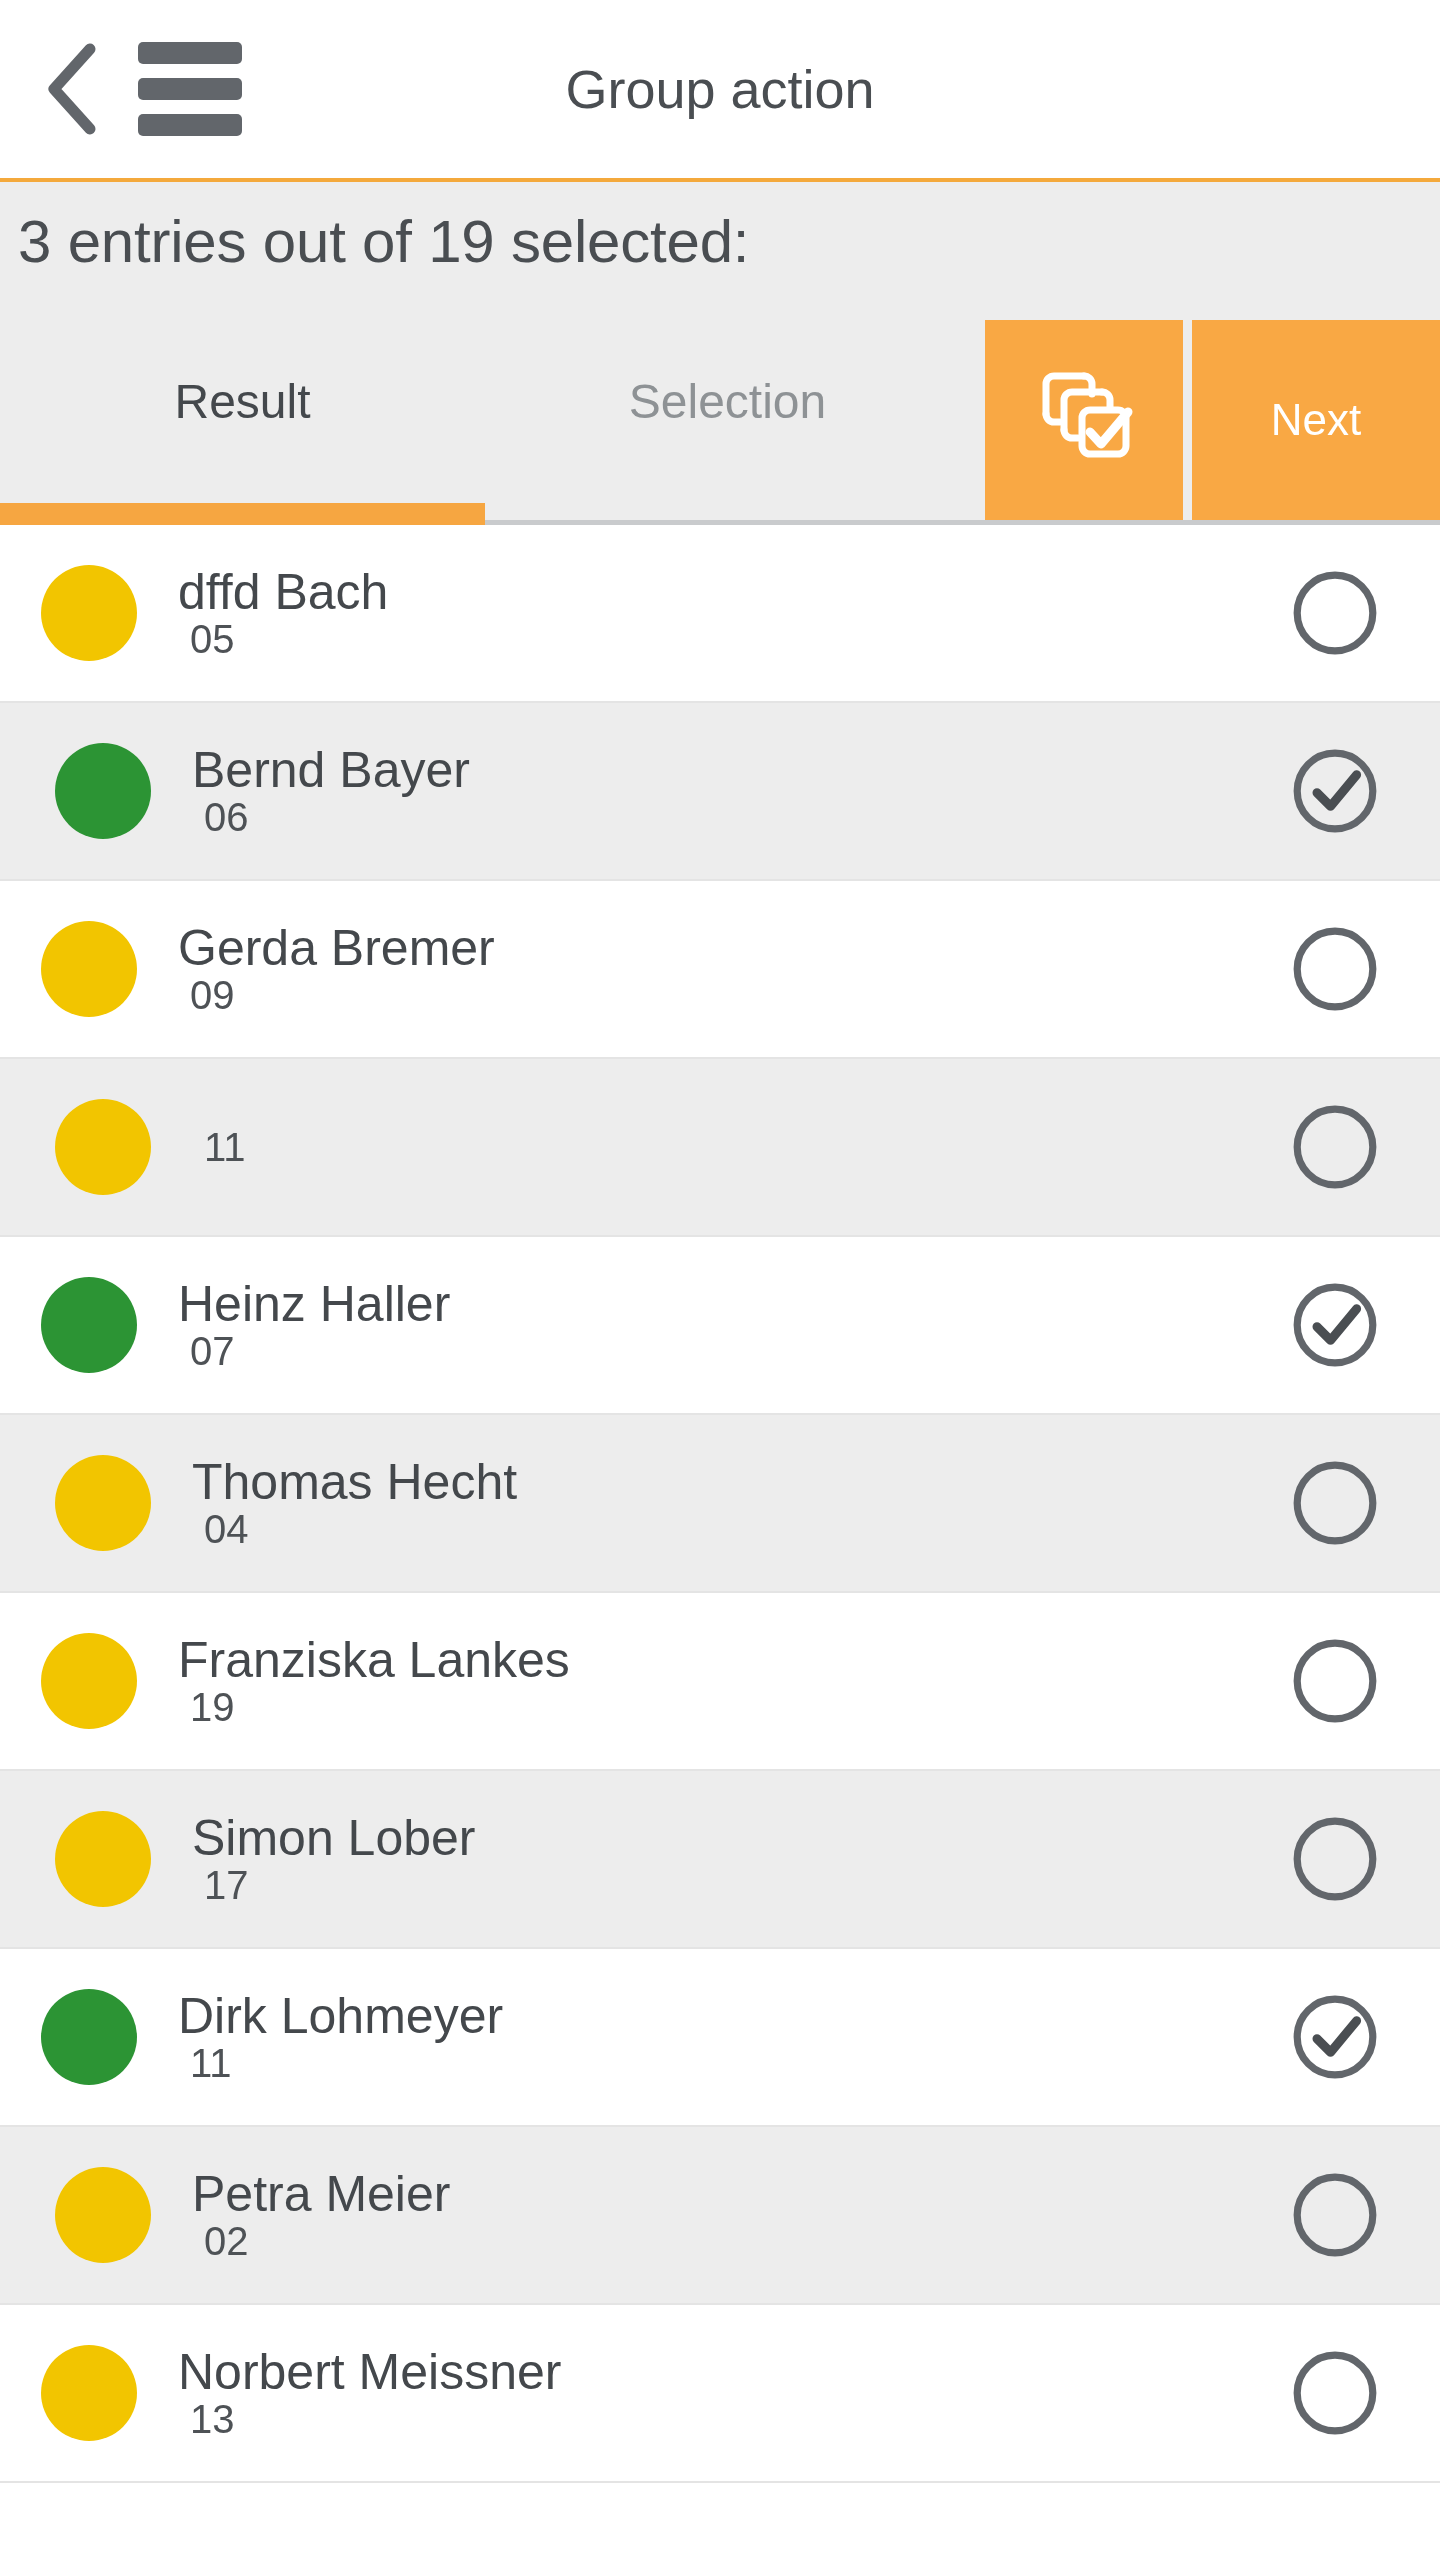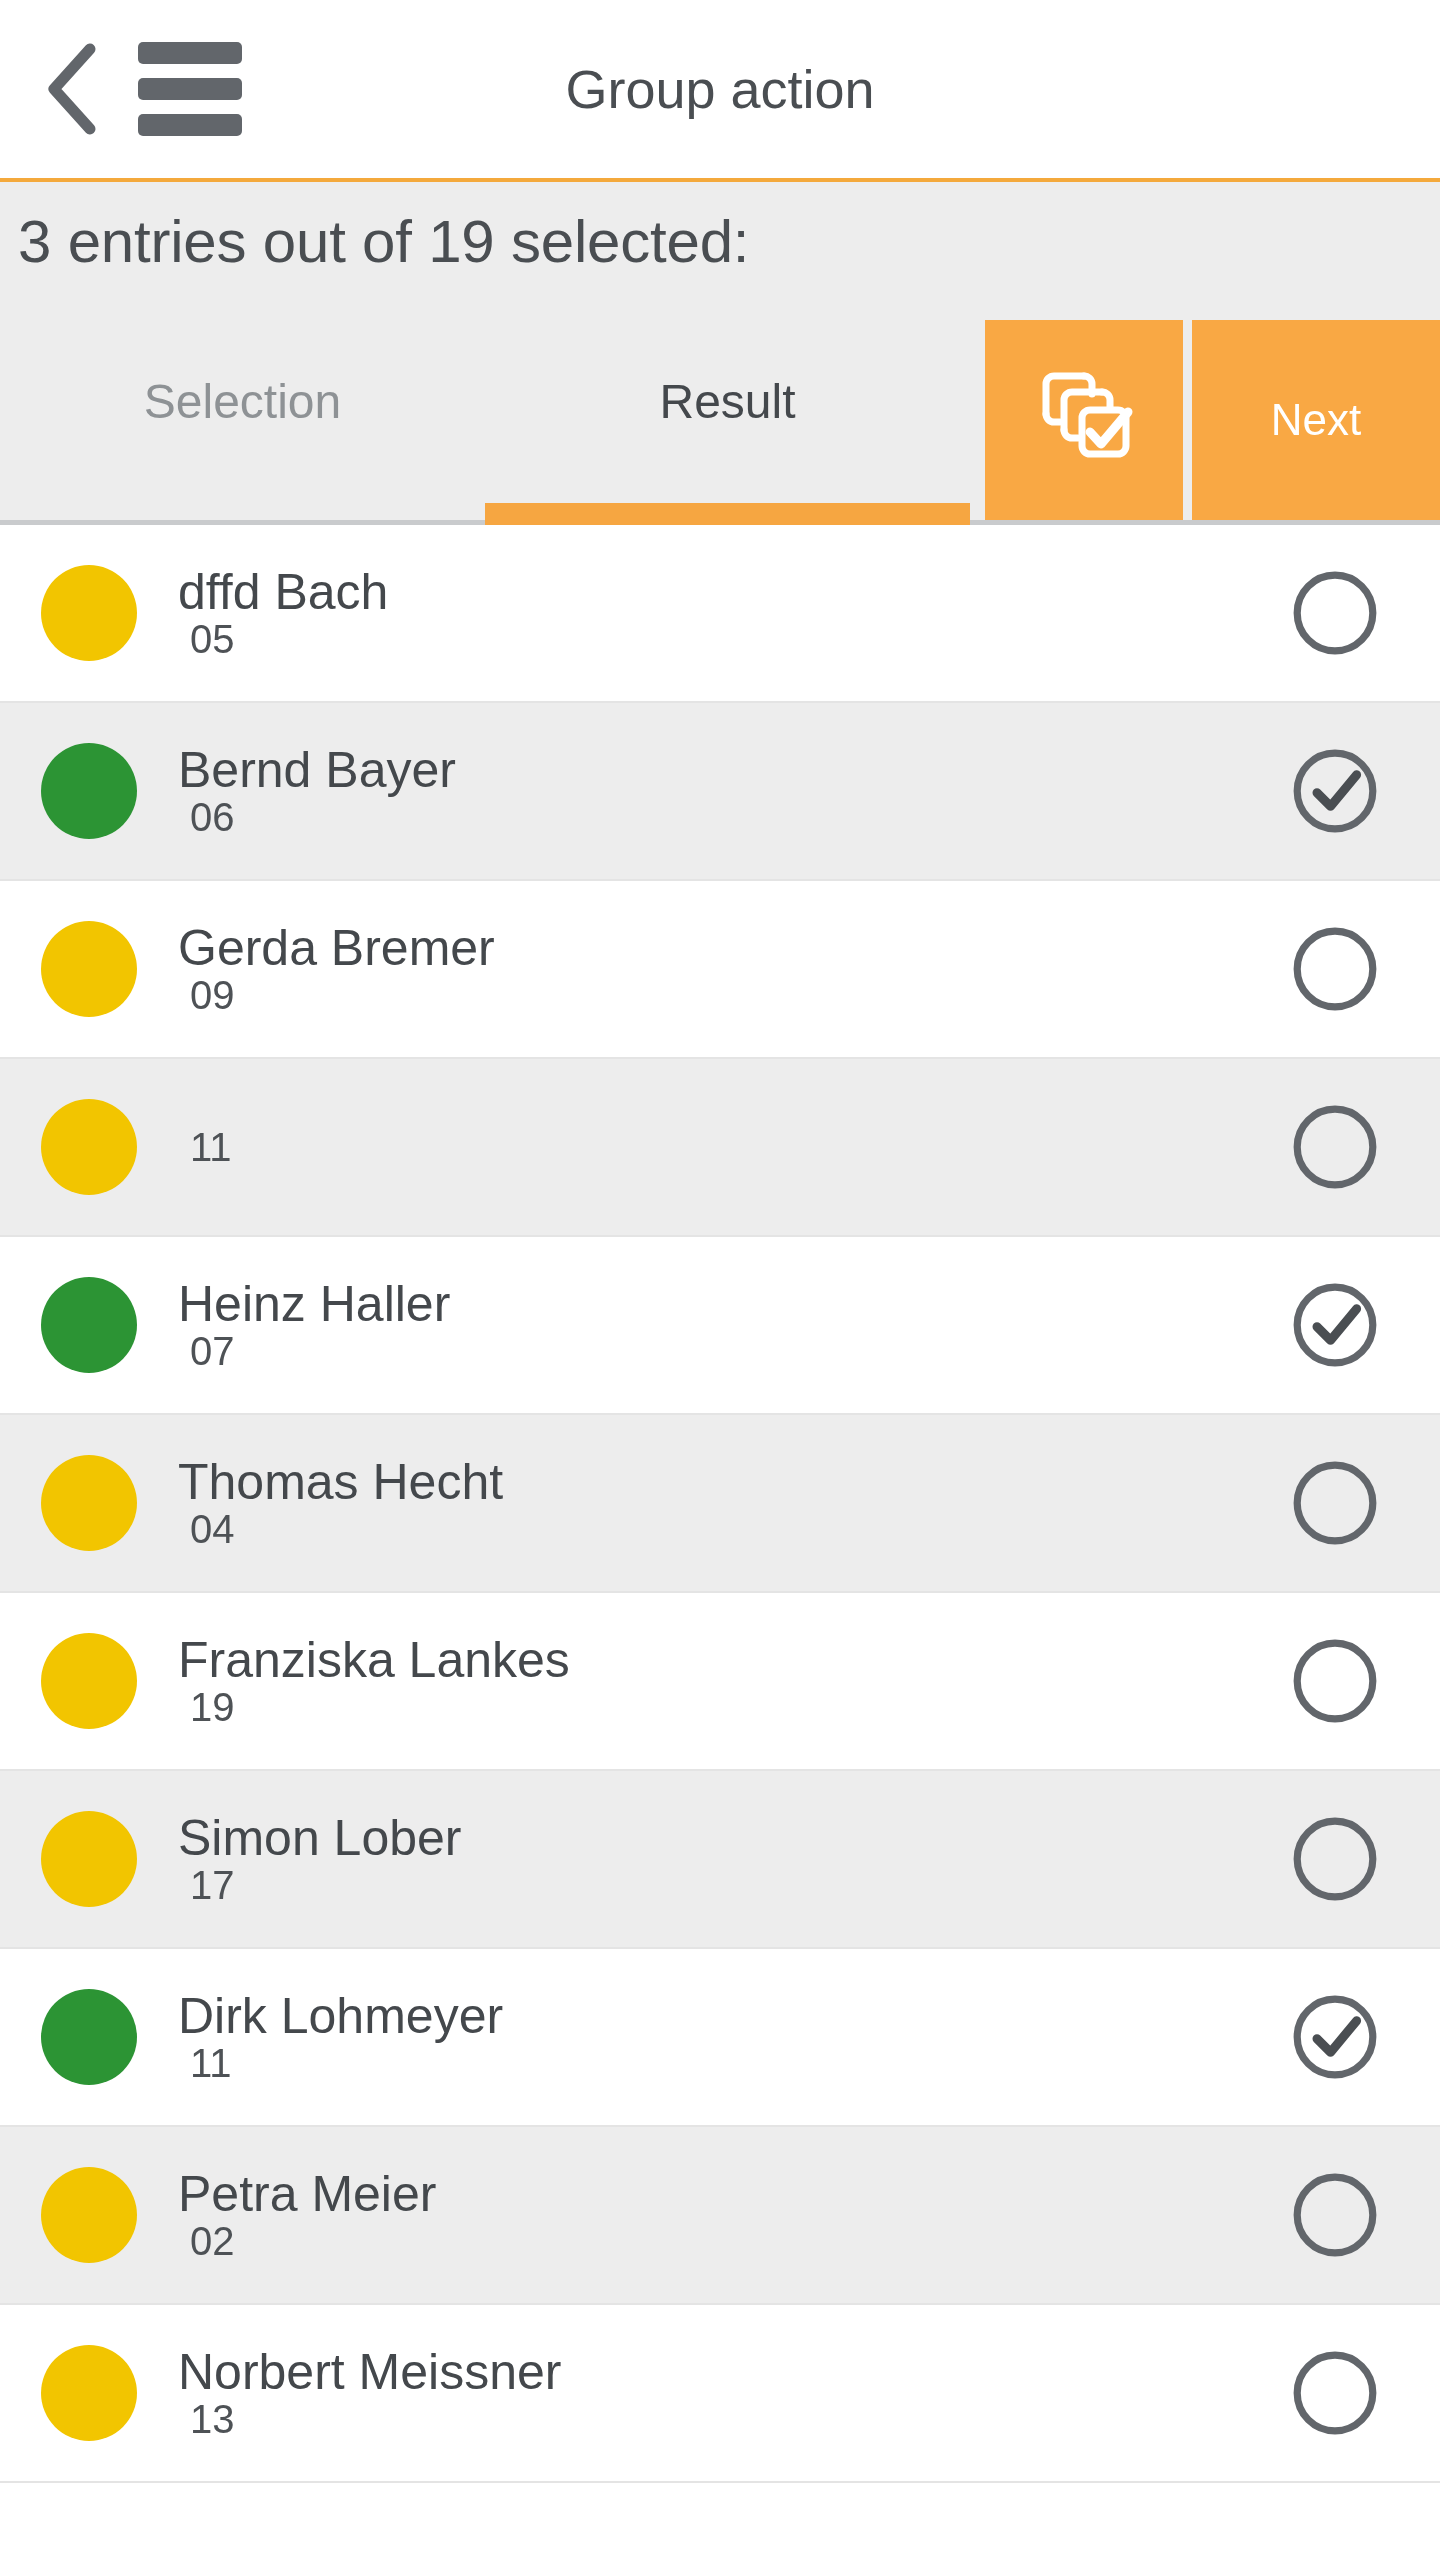--- a/index.html
+++ b/index.html
@@ -172,20 +172,21 @@
     height: 178px;
     display: flex;
     align-items: center;
     background: #ffffff;
     border-bottom: 2px solid #E4E4E4;
     position: relative;
     cursor: pointer;
   }
   .row.alt {
     background: #EDEDED;
+    padding-left: 14px;
   }
 
   .row-dot-cell {
     flex: 0 0 178px;
     display: flex;
     align-items: center;
     justify-content: center;
   }
   .status-dot {
     width: 96px;
@@ -252,26 +253,26 @@
 
     <div class="header-title">Group action</div>
   </div>
 
   <div class="selection-bar">
     <div class="selection-text">3 entries out of 19 selected:</div>
   </div>
 
   <div class="tabs-row">
 
+    <div class="tab active">
+      <span class="tab-label">Result</span>
+    </div>
+
     <div class="tab">
       <span class="tab-label">Selection</span>
-    </div>
-
-    <div class="tab active">
-      <span class="tab-label">Result</span>
     </div>
 
     <div class="tab-actions">
 
       <button class="action-btn action-btn-icon">
         <svg width="104" height="104" viewBox="0 0 104 104" fill="none">
 
           <path d="M14 46 V16 a8 8 0 0 1 8-8 h30" stroke="#ffffff" stroke-width="7" stroke-linecap="round" fill="none"></path>
           <path d="M52 8 a8 8 0 0 1 8 8 v10" stroke="#ffffff" stroke-width="7" stroke-linecap="round" fill="none"></path>
           <path d="M14 46 a8 8 0 0 0 8 8 h6" stroke="#ffffff" stroke-width="7" stroke-linecap="round" fill="none"></path>

